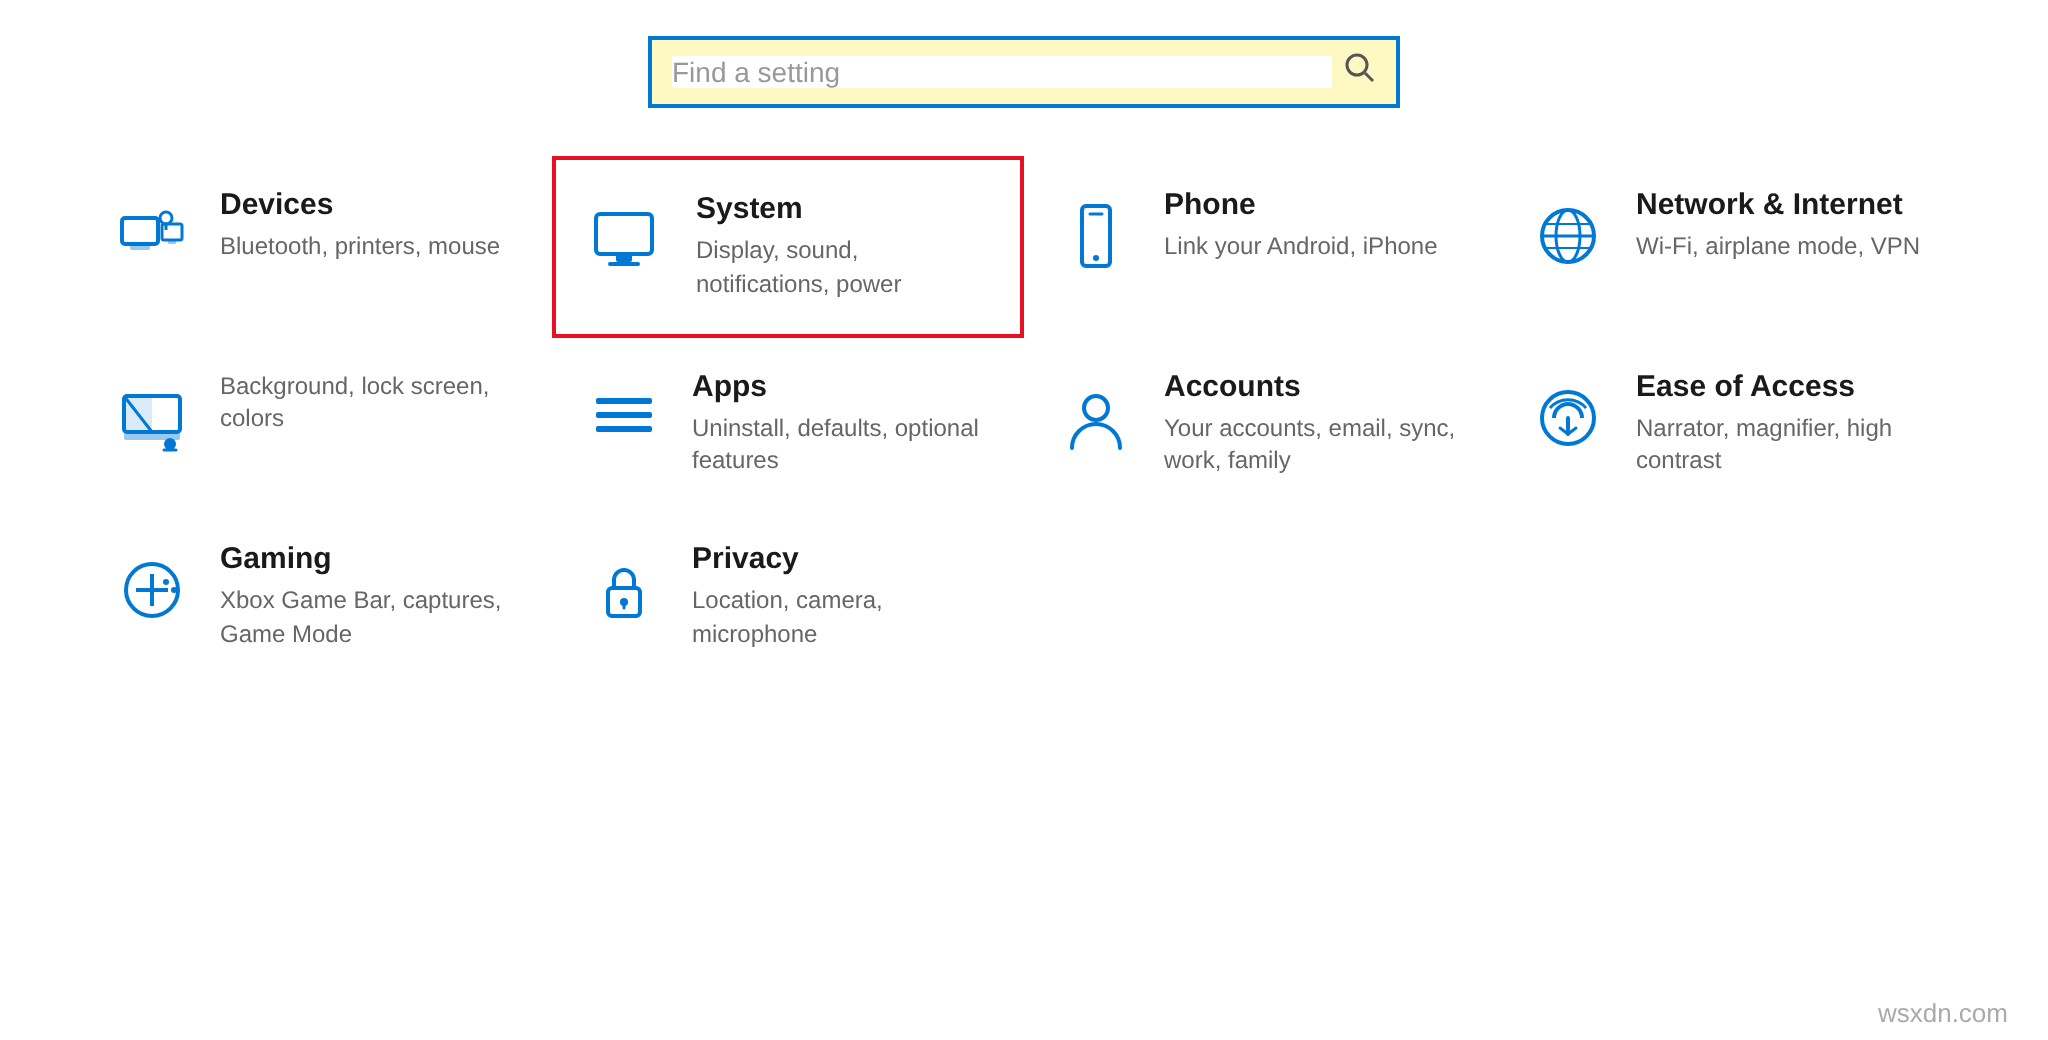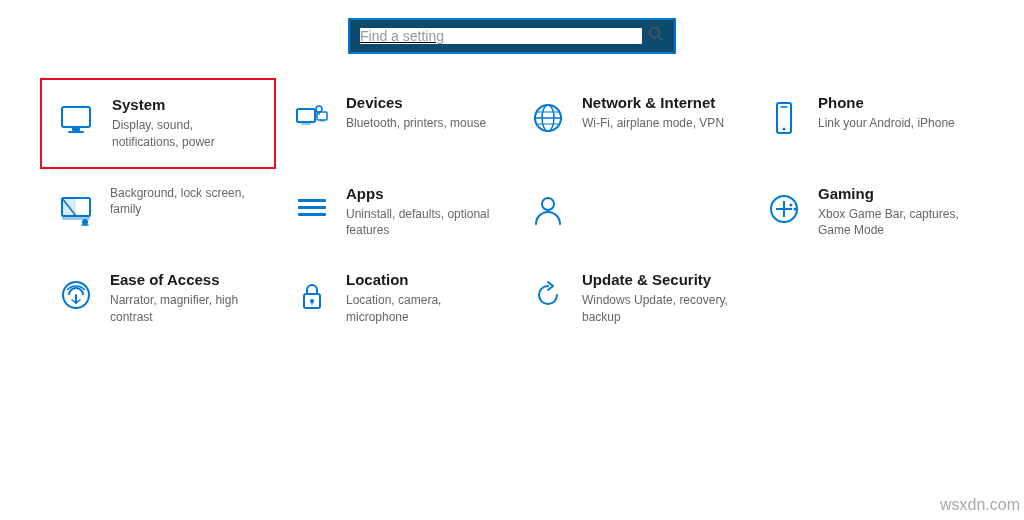--- a/index.html
+++ b/index.html
@@ -17,25 +17,24 @@
       justify-content: center;
       align-items: center;
       padding: 18px 0 14px 0;
       background: #fff;
     }
 
     .search-box {
       display: flex;
       align-items: center;
       border: 2px solid #0078d4;
-      width: 328px;
+      width: 376px;
       height: 36px;
       padding: 0 10px;
-      background: #0c4a6e;
-      text-decoration: underline;
+      background: #fef9c3;
     }
 
     .search-box input {
       border: none;
       outline: none;
       font-size: 14px;
       color: #333;
       width: 100%;
       font-family: 'Segoe UI', Arial, sans-serif;
     }
@@ -94,22 +93,22 @@
 
     .item-desc {
       font-size: 12px;
       color: #666;
       line-height: 1.4;
     }
 
     .watermark {
       position: absolute;
       bottom: 6px;
-      right: 4px;
-      font-size: 16px;
+      right: 20px;
+      font-size: 13px;
       color: #aaa;
       margin-top: 22px;
     }
 
     
     svg {
       fill: #0078d4;
     }
   </style>
 </head>
@@ -122,94 +121,94 @@
       <svg width="16" height="16" viewBox="0 0 16 16" fill="#555">
         <circle cx="6.5" cy="6.5" r="5" stroke="#555" stroke-width="1.5" fill="none"></circle>
         <line x1="10.5" y1="10.5" x2="14.5" y2="14.5" stroke="#555" stroke-width="1.5"></line>
       </svg>
     </span>
   </div>
 </div>
 
 <div class="grid-container">
 
-  <div class="grid-item highlighted">
-    <div class="icon-area">
-      <svg width="38" height="38" viewBox="0 0 38 38" fill="none">
-        <rect x="3" y="6" width="28" height="20" rx="2" stroke="#0078d4" stroke-width="2" fill="none"></rect>
-        <rect x="13" y="26" width="8" height="4" fill="#0078d4" rx="1"></rect>
-        <rect x="9" y="30" width="16" height="2" rx="1" fill="#0078d4"></rect>
-      </svg>
-    </div>
-    <div class="text-area">
-      <div class="item-title">System</div>
-      <div class="item-desc">Display, sound, notifications, power</div>
-    </div>
-  </div>
-
   <div class="grid-item">
     <div class="icon-area">
       <svg width="38" height="38" viewBox="0 0 38 38" fill="none">
         <rect x="4" y="10" width="18" height="13" rx="1.5" stroke="#0078d4" stroke-width="2" fill="none"></rect>
         <rect x="8" y="23" width="10" height="3" rx="1" fill="#0078d4" opacity="0.4"></rect>
         <rect x="24" y="13" width="10" height="8" rx="1" stroke="#0078d4" stroke-width="1.5" fill="none"></rect>
         <rect x="27" y="21" width="4" height="2" rx="0.5" fill="#0078d4" opacity="0.4"></rect>
         <circle cx="26" cy="10" r="3" stroke="#0078d4" stroke-width="1.5" fill="none"></circle>
         <line x1="26" y1="13" x2="26" y2="16" stroke="#0078d4" stroke-width="1.5"></line>
       </svg>
     </div>
     <div class="text-area">
       <div class="item-title">Devices</div>
       <div class="item-desc">Bluetooth, printers, mouse</div>
     </div>
   </div>
 
+  <div class="grid-item highlighted">
+    <div class="icon-area">
+      <svg width="38" height="38" viewBox="0 0 38 38" fill="none">
+        <rect x="3" y="6" width="28" height="20" rx="2" stroke="#0078d4" stroke-width="2" fill="none"></rect>
+        <rect x="13" y="26" width="8" height="4" fill="#0078d4" rx="1"></rect>
+        <rect x="9" y="30" width="16" height="2" rx="1" fill="#0078d4"></rect>
+      </svg>
+    </div>
+    <div class="text-area">
+      <div class="item-title">System</div>
+      <div class="item-desc">Display, sound, notifications, power</div>
+    </div>
+  </div>
+
+  <div class="grid-item">
+    <div class="icon-area">
+      <svg width="38" height="38" viewBox="0 0 38 38" fill="none">
+        <rect x="12" y="4" width="14" height="30" rx="2" stroke="#0078d4" stroke-width="2" fill="none"></rect>
+        <circle cx="19" cy="30" r="1.5" fill="#0078d4"></circle>
+        <line x1="16" y1="8" x2="22" y2="8" stroke="#0078d4" stroke-width="1.5" stroke-linecap="round"></line>
+      </svg>
+    </div>
+    <div class="text-area">
+      <div class="item-title">Phone</div>
+      <div class="item-desc">Link your Android, iPhone</div>
+    </div>
+  </div>
+
   <div class="grid-item">
     <div class="icon-area">
       <svg width="38" height="38" viewBox="0 0 38 38" fill="none">
         <circle cx="19" cy="19" r="13" stroke="#0078d4" stroke-width="2" fill="none"></circle>
         <ellipse cx="19" cy="19" rx="6" ry="13" stroke="#0078d4" stroke-width="1.5" fill="none"></ellipse>
         <line x1="6" y1="19" x2="32" y2="19" stroke="#0078d4" stroke-width="1.5"></line>
         <line x1="8" y1="13" x2="30" y2="13" stroke="#0078d4" stroke-width="1"></line>
         <line x1="8" y1="25" x2="30" y2="25" stroke="#0078d4" stroke-width="1"></line>
       </svg>
     </div>
     <div class="text-area">
       <div class="item-title">Network &amp; Internet</div>
       <div class="item-desc">Wi-Fi, airplane mode, VPN</div>
-    </div>
-  </div>
-
-  <div class="grid-item">
-    <div class="icon-area">
-      <svg width="38" height="38" viewBox="0 0 38 38" fill="none">
-        <rect x="12" y="4" width="14" height="30" rx="2" stroke="#0078d4" stroke-width="2" fill="none"></rect>
-        <circle cx="19" cy="30" r="1.5" fill="#0078d4"></circle>
-        <line x1="16" y1="8" x2="22" y2="8" stroke="#0078d4" stroke-width="1.5" stroke-linecap="round"></line>
-      </svg>
-    </div>
-    <div class="text-area">
-      <div class="item-title">Phone</div>
-      <div class="item-desc">Link your Android, iPhone</div>
     </div>
   </div>
 
   <div class="grid-item">
     <div class="icon-area">
       <svg width="38" height="38" viewBox="0 0 38 38" fill="none">
         <rect x="5" y="8" width="28" height="18" rx="1.5" stroke="#0078d4" stroke-width="2" fill="none"></rect>
         <rect x="5" y="8" width="14" height="18" fill="#0078d4" opacity="0.15"></rect>
         <rect x="5" y="26" width="28" height="4" rx="1" fill="#0078d4" opacity="0.4"></rect>
         <line x1="5" y1="8" x2="19" y2="26" stroke="#0078d4" stroke-width="1.5"></line>
         <circle cx="28" cy="32" r="3" fill="#0078d4"></circle>
         <line x1="25" y1="35" x2="31" y2="35" stroke="#0078d4" stroke-width="1.5" stroke-linecap="round"></line>
       </svg>
     </div>
     <div class="text-area">
-      <div class="item-desc">Background, lock screen, family</div>
+      <div class="item-desc">Background, lock screen, colors</div>
     </div>
   </div>
 
   <div class="grid-item">
     <div class="icon-area">
       <svg width="38" height="38" viewBox="0 0 38 38" fill="none">
         <rect x="5" y="9" width="28" height="3" rx="1" fill="#0078d4"></rect>
         <rect x="5" y="16" width="28" height="3" rx="1" fill="#0078d4"></rect>
         <rect x="5" y="23" width="28" height="3" rx="1" fill="#0078d4"></rect>
         <rect x="5" y="9" width="5" height="3" rx="1" fill="#0078d4" opacity="0.3"></rect>
@@ -223,79 +222,71 @@
     </div>
   </div>
 
   <div class="grid-item">
     <div class="icon-area">
       <svg width="38" height="38" viewBox="0 0 38 38" fill="none">
         <circle cx="19" cy="14" r="6" stroke="#0078d4" stroke-width="2" fill="none"></circle>
         <path d="M7 34c0-6.627 5.373-12 12-12s12 5.373 12 12" stroke="#0078d4" stroke-width="2" fill="none" stroke-linecap="round"></path>
       </svg>
     </div>
-  </div>
-
+    <div class="text-area">
+      <div class="item-title">Accounts</div>
+      <div class="item-desc">Your accounts, email, sync, work, family</div>
+    </div>
+  </div>
+
+
+  <div class="grid-item">
+    <div class="icon-area">
+      <svg width="38" height="38" viewBox="0 0 38 38" fill="none">
+        <circle cx="19" cy="19" r="13" stroke="#0078d4" stroke-width="2" fill="none"></circle>
+        <path d="M12 19 A7 7 0 0 1 26 19" stroke="#0078d4" stroke-width="2" fill="none"></path>
+        <path d="M10 14 A12 12 0 0 1 28 14" stroke="#0078d4" stroke-width="1.5" fill="none"></path>
+        <line x1="19" y1="19" x2="19" y2="27" stroke="#0078d4" stroke-width="2" stroke-linecap="round"></line>
+        <polyline points="15,24 19,27 23,24" stroke="#0078d4" stroke-width="1.5" fill="none" stroke-linecap="round" stroke-linejoin="round"></polyline>
+      </svg>
+    </div>
+    <div class="text-area">
+      <div class="item-title">Ease of Access</div>
+      <div class="item-desc">Narrator, magnifier, high contrast</div>
+    </div>
+  </div>
 
   <div class="grid-item">
     <div class="icon-area">
       <svg width="38" height="38" viewBox="0 0 38 38" fill="none">
         <circle cx="19" cy="19" r="13" stroke="#0078d4" stroke-width="2" fill="none"></circle>
         <line x1="19" y1="11" x2="19" y2="27" stroke="#0078d4" stroke-width="2"></line>
         <line x1="11" y1="19" x2="27" y2="19" stroke="#0078d4" stroke-width="2"></line>
         <circle cx="26" cy="15" r="1.5" fill="#0078d4"></circle>
         <circle cx="30" cy="19" r="1.5" fill="#0078d4"></circle>
       </svg>
     </div>
     <div class="text-area">
       <div class="item-title">Gaming</div>
       <div class="item-desc">Xbox Game Bar, captures, Game Mode</div>
     </div>
   </div>
 
-  <div class="grid-item">
-    <div class="icon-area">
-      <svg width="38" height="38" viewBox="0 0 38 38" fill="none">
-        <circle cx="19" cy="19" r="13" stroke="#0078d4" stroke-width="2" fill="none"></circle>
-        <path d="M12 19 A7 7 0 0 1 26 19" stroke="#0078d4" stroke-width="2" fill="none"></path>
-        <path d="M10 14 A12 12 0 0 1 28 14" stroke="#0078d4" stroke-width="1.5" fill="none"></path>
-        <line x1="19" y1="19" x2="19" y2="27" stroke="#0078d4" stroke-width="2" stroke-linecap="round"></line>
-        <polyline points="15,24 19,27 23,24" stroke="#0078d4" stroke-width="1.5" fill="none" stroke-linecap="round" stroke-linejoin="round"></polyline>
-      </svg>
-    </div>
-    <div class="text-area">
-      <div class="item-title">Ease of Access</div>
-      <div class="item-desc">Narrator, magnifier, high contrast</div>
-    </div>
-  </div>
-
 
   <div class="grid-item">
     <div class="icon-area">
       <svg width="38" height="38" viewBox="0 0 38 38" fill="none">
         <rect x="11" y="18" width="16" height="14" rx="2" stroke="#0078d4" stroke-width="2" fill="none"></rect>
         <path d="M14 18V14a5 5 0 0 1 10 0v4" stroke="#0078d4" stroke-width="2" fill="none" stroke-linecap="round"></path>
         <circle cx="19" cy="25" r="2" fill="#0078d4"></circle>
         <line x1="19" y1="25" x2="19" y2="28" stroke="#0078d4" stroke-width="1.5" stroke-linecap="round"></line>
       </svg>
     </div>
     <div class="text-area">
-      <div class="item-title">Location</div>
+      <div class="item-title">Privacy</div>
       <div class="item-desc">Location, camera, microphone</div>
     </div>
   </div>
 
-  <div class="grid-item">
-    <div class="icon-area">
-      <svg width="38" height="38" viewBox="0 0 38 38" fill="none">
-        <path d="M28 19 A9 9 0 1 1 19 10" stroke="#0078d4" stroke-width="2" fill="none" stroke-linecap="round"></path>
-        <polyline points="19,6 24,10 19,14" stroke="#0078d4" stroke-width="2" fill="none" stroke-linecap="round" stroke-linejoin="round"></polyline>
-      </svg>
-    </div>
-    <div class="text-area">
-      <div class="item-title">Update &amp; Security</div>
-      <div class="item-desc">Windows Update, recovery, backup</div>
-    </div>
-  </div>
 
 </div>
 
 <div class="watermark">wsxdn.com</div>
 
 </body></html>

